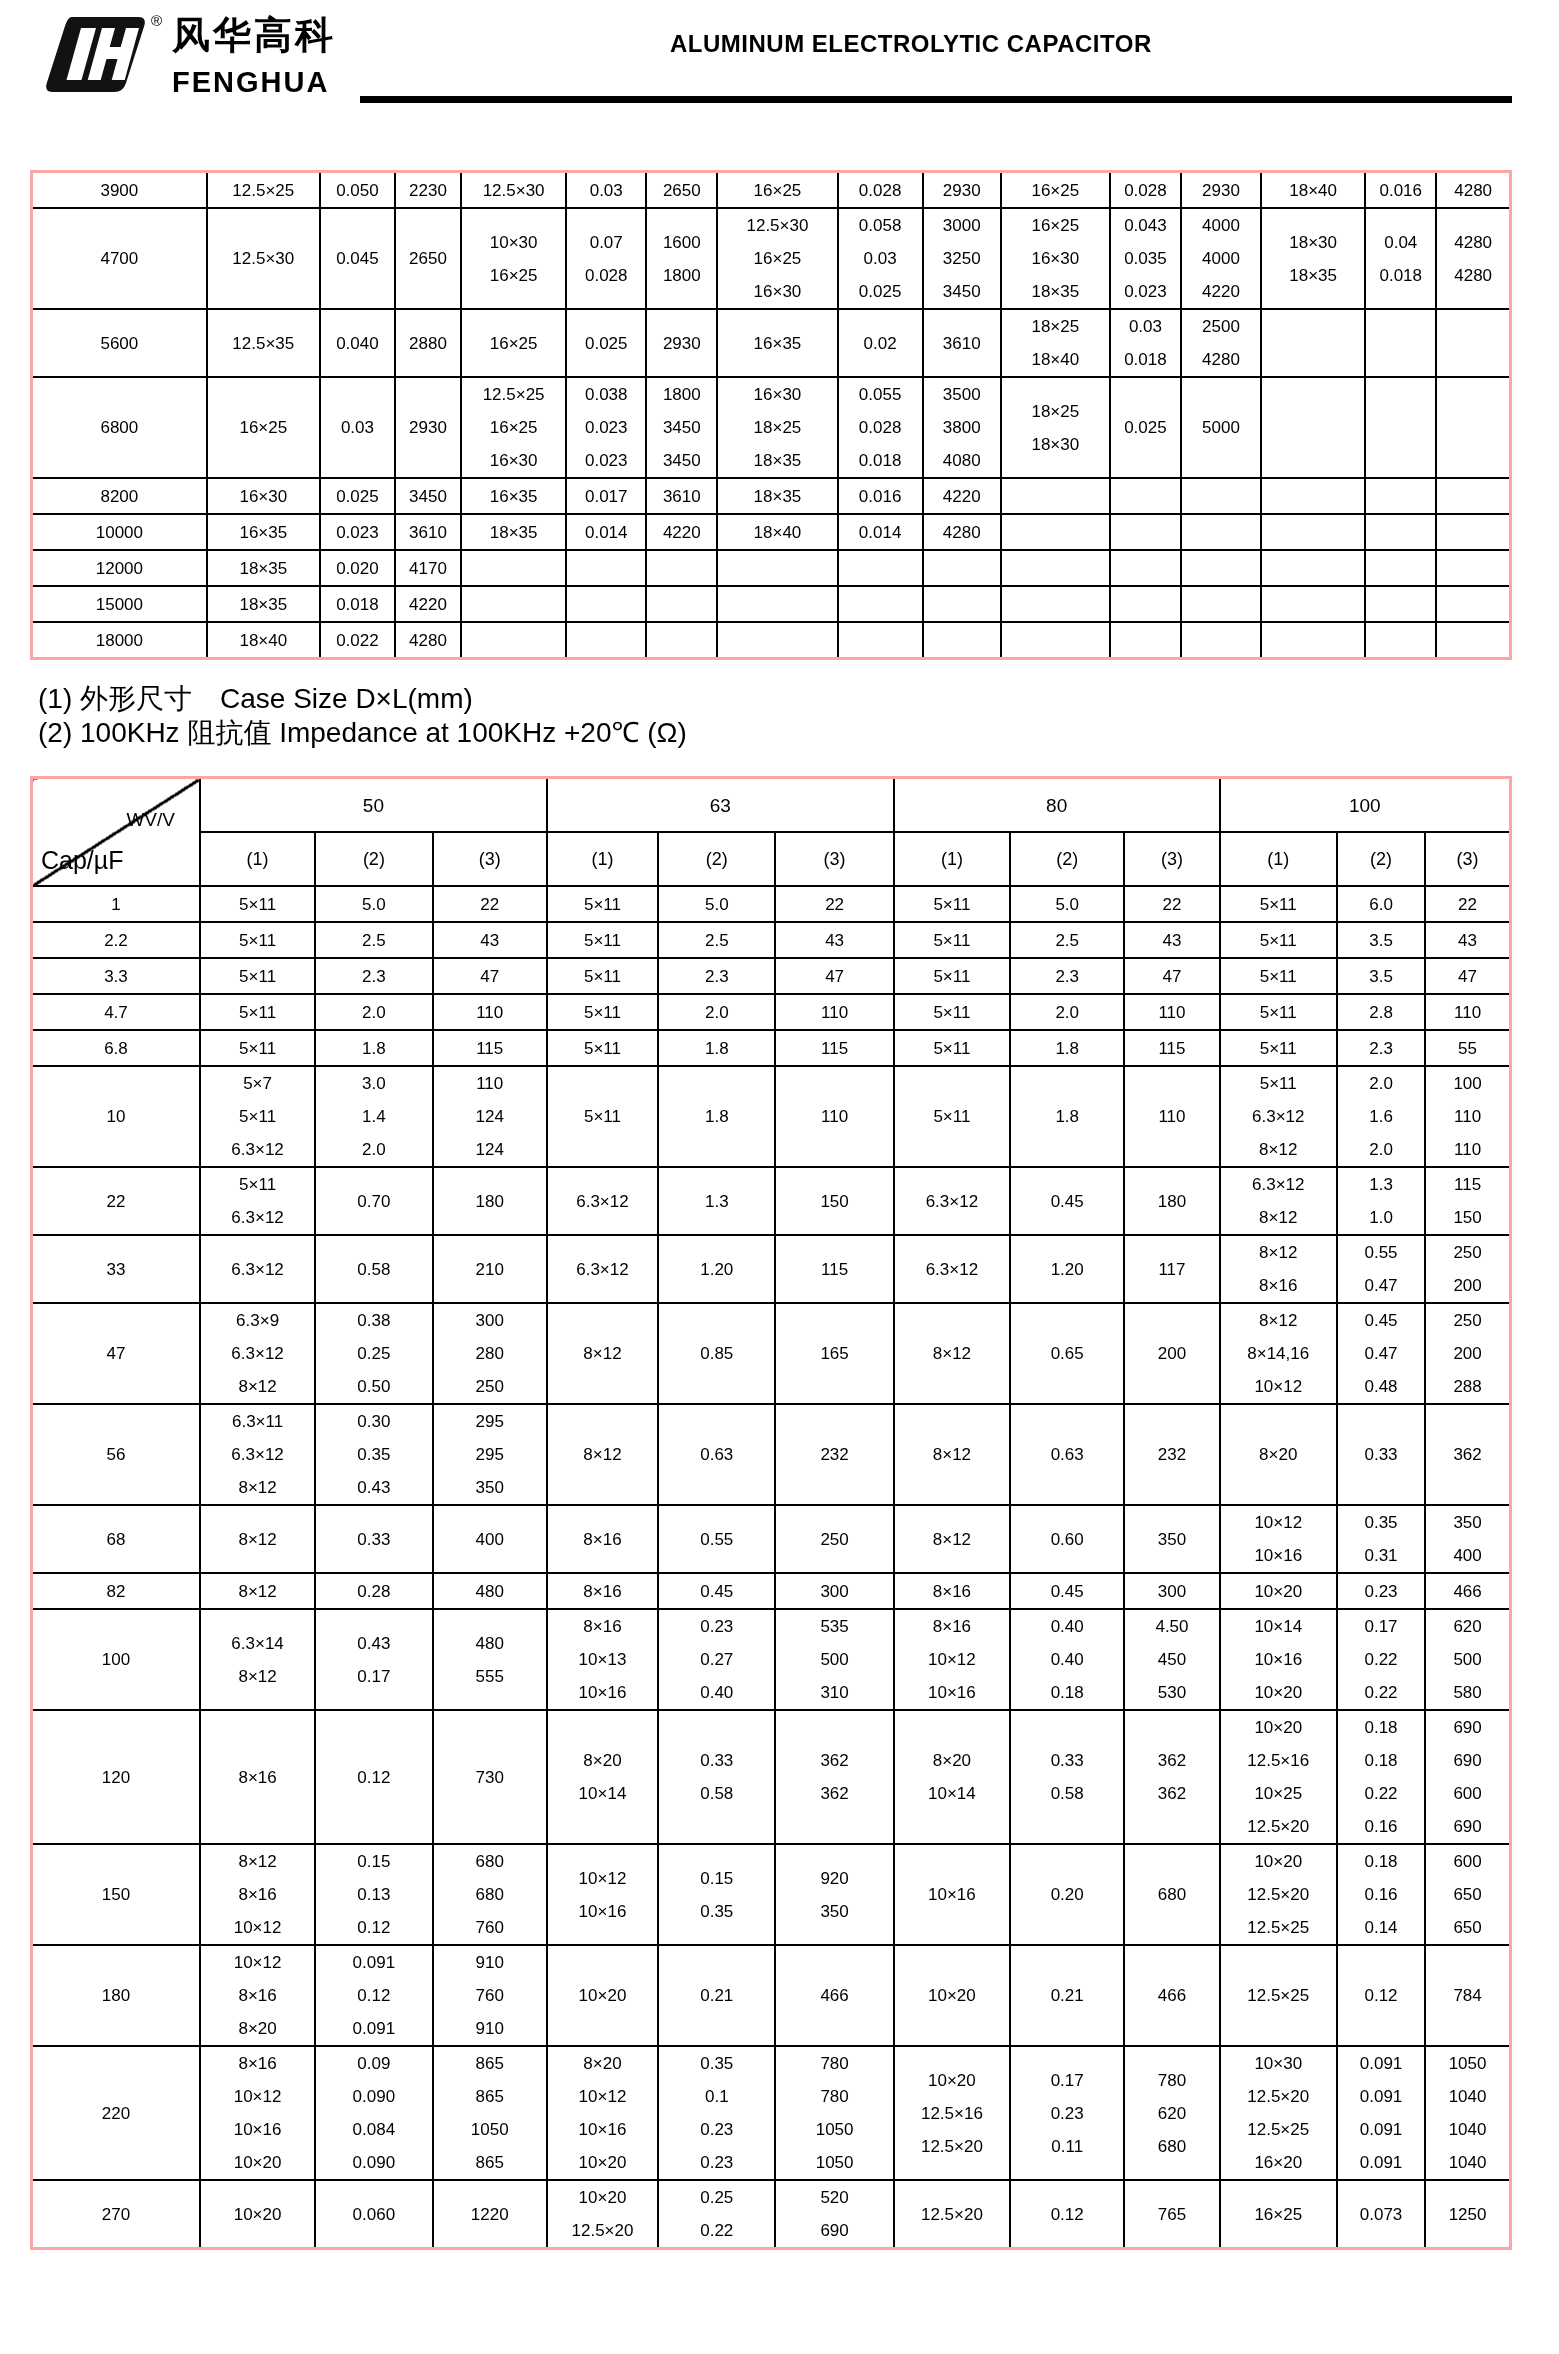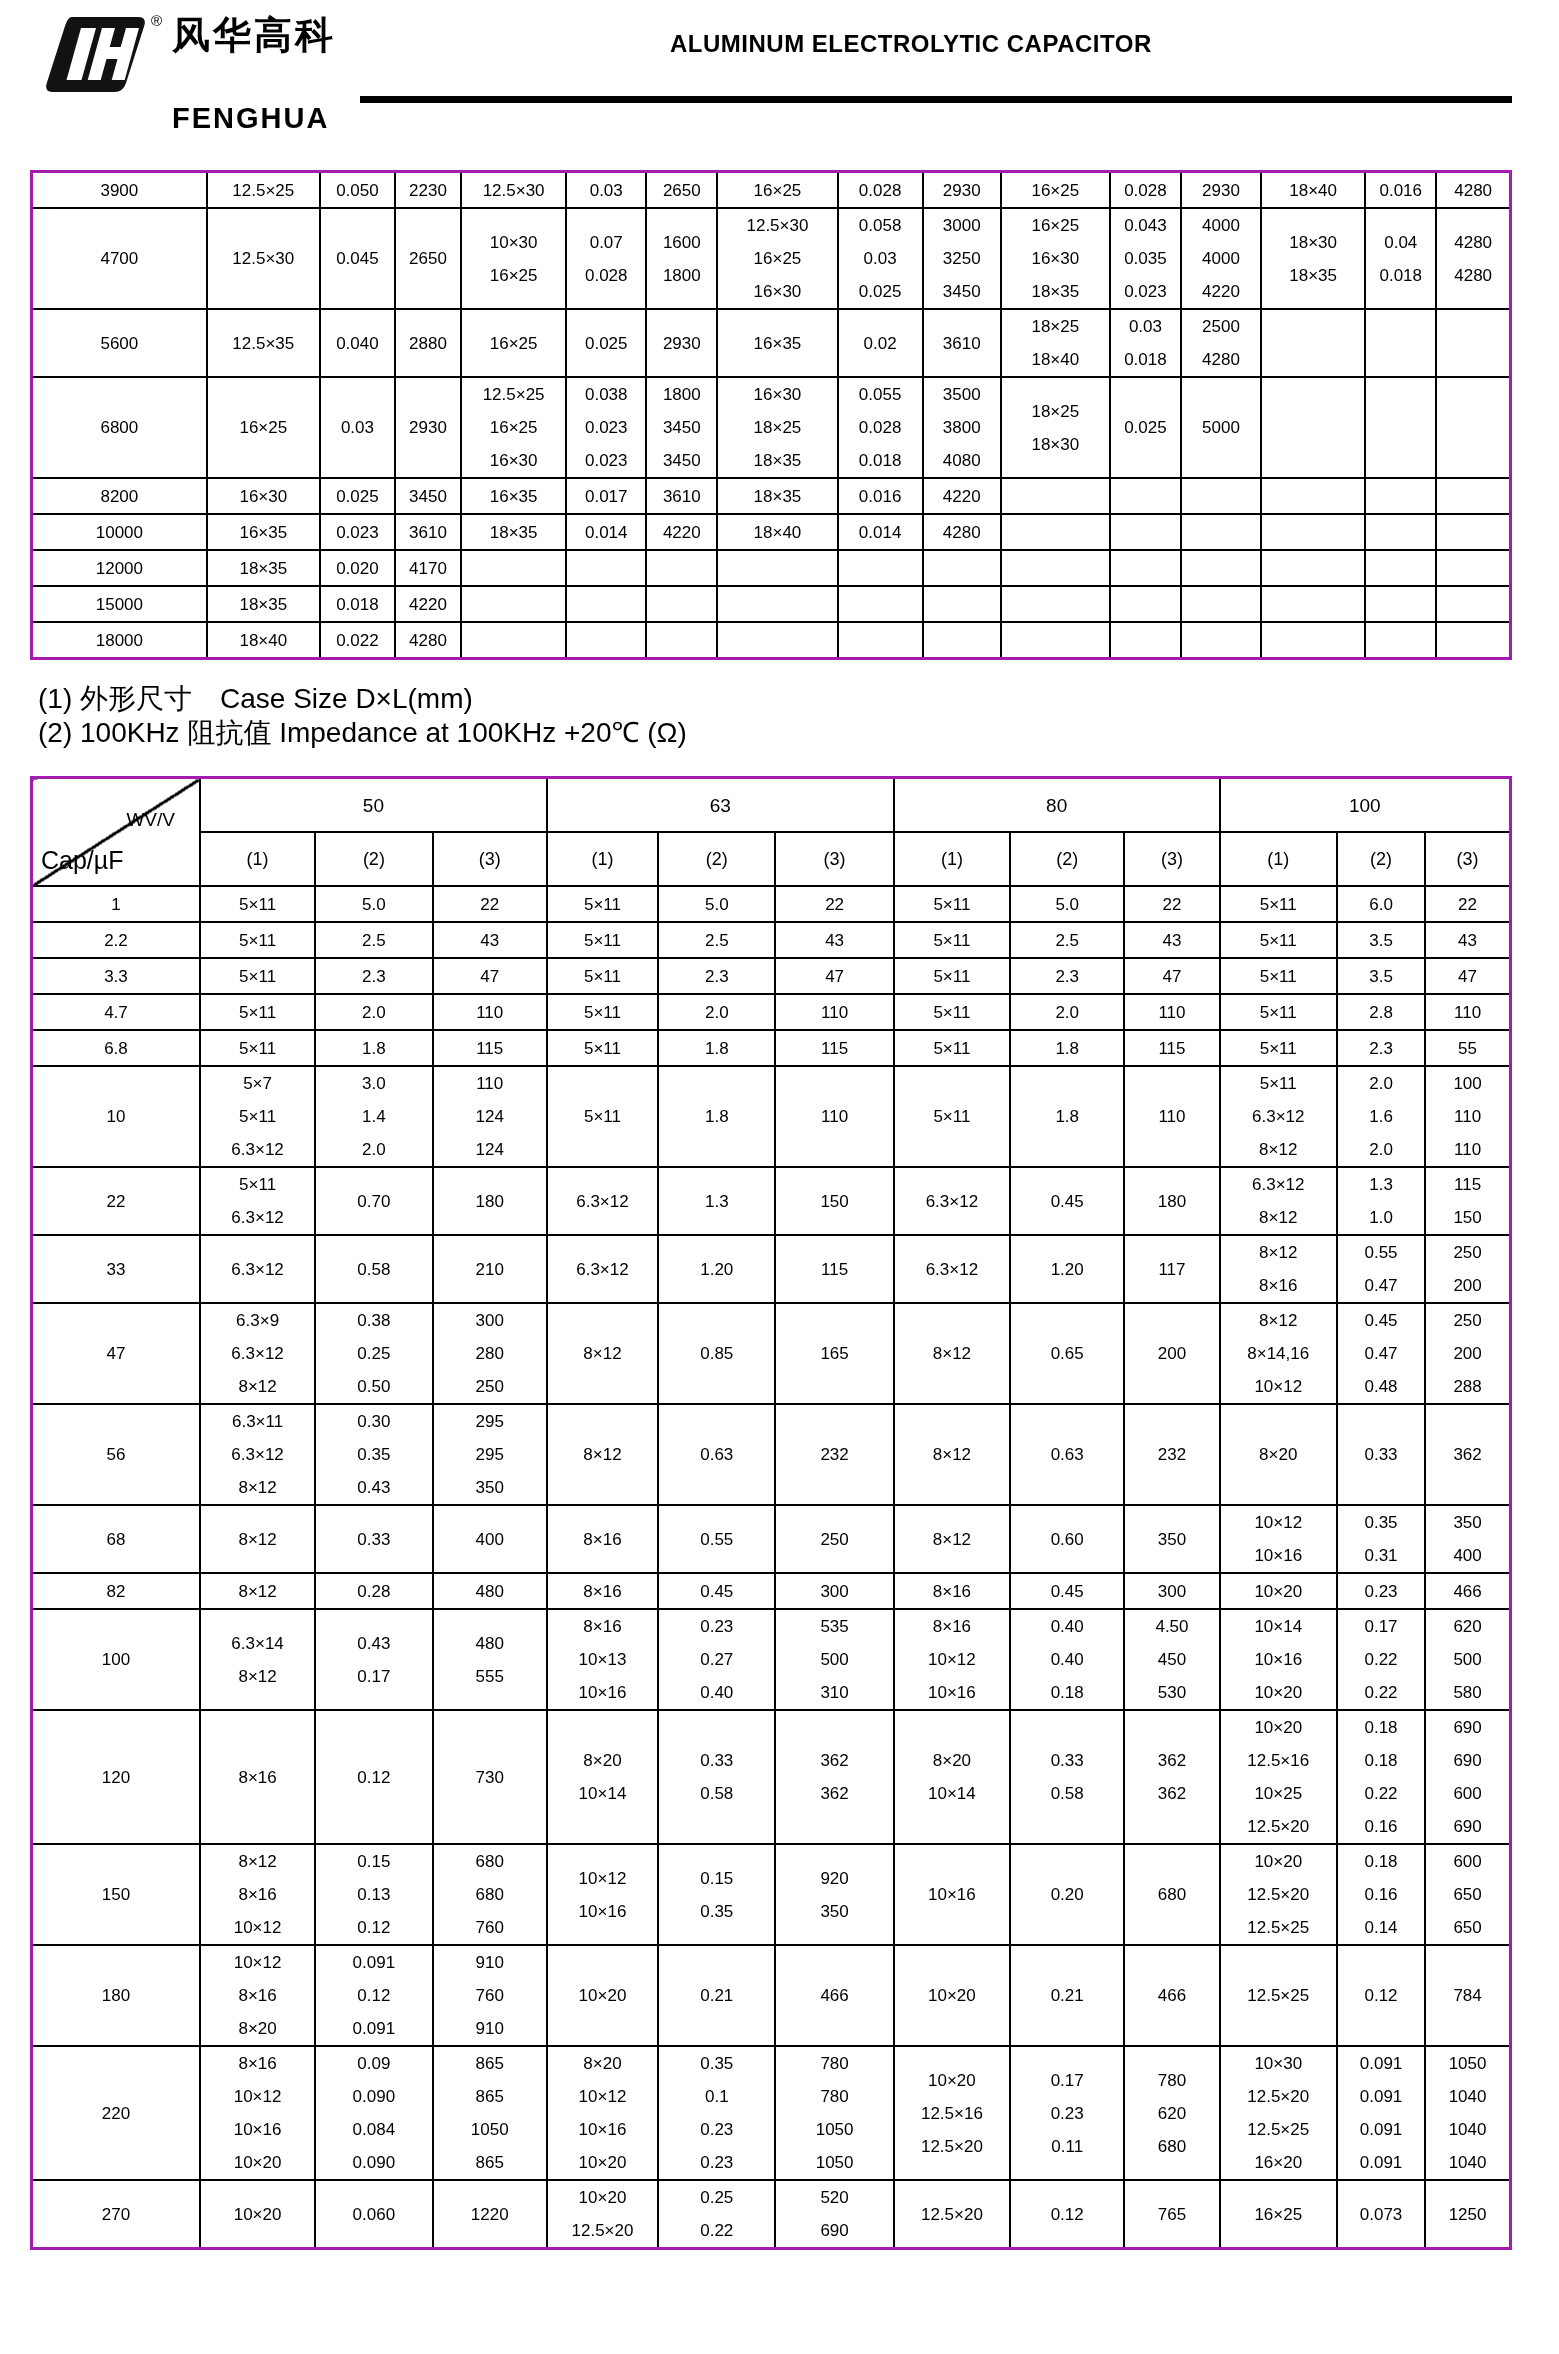--- a/index.html
+++ b/index.html
@@ -6,27 +6,27 @@
   body{font-family:"Liberation Sans",sans-serif;}
   .page{position:relative;width:1559px;min-height:2354px;box-sizing:border-box;padding:12px 47px 20px 30px;background:#fff;}
 
   
   .hdr{position:relative;height:96px;margin-bottom:0;}
   .brand{position:absolute;left:15px;top:2px;display:flex;align-items:flex-start;}
   .logo-svg{display:block;}
   .reg{font-size:15px;position:relative;top:-2px;left:2px;}
   .brand-text{margin-left:12px;display:flex;flex-direction:column;gap:10px;}
   .cn-name{font-size:38px;font-weight:bold;letter-spacing:3px;line-height:42px;}
-  .latin-name{font-size:29px;font-weight:bold;letter-spacing:2px;line-height:32px;margin-top:36px;}
+  .latin-name{font-size:29px;font-weight:bold;letter-spacing:2px;line-height:32px;}
   .doc-title{position:absolute;left:640px;top:18px;font-size:24px;font-weight:bold;letter-spacing:0.5px;white-space:nowrap;}
   .hdr-rule{position:absolute;left:330px;right:0;top:84px;height:7px;background:#000;}
 
   
   table{border-collapse:collapse;table-layout:fixed;width:100%;}
-  .dtable{border:3px solid #a21caf;}
+  .dtable{border:3px solid #fca5a5;}
   .dtable td,.dtable th{border:2px solid #000;text-align:center;vertical-align:middle;
     font-size:17px;font-weight:normal;line-height:33px;white-space:pre-line;padding:0 1px;
     overflow:hidden;}
   .dtable td{height:34px;}
   .t1{margin-top:62px;}
 
   
   .notes{margin:22px 0 0 8px;}
   .note{font-size:28px;line-height:34px;white-space:nowrap;}
 

